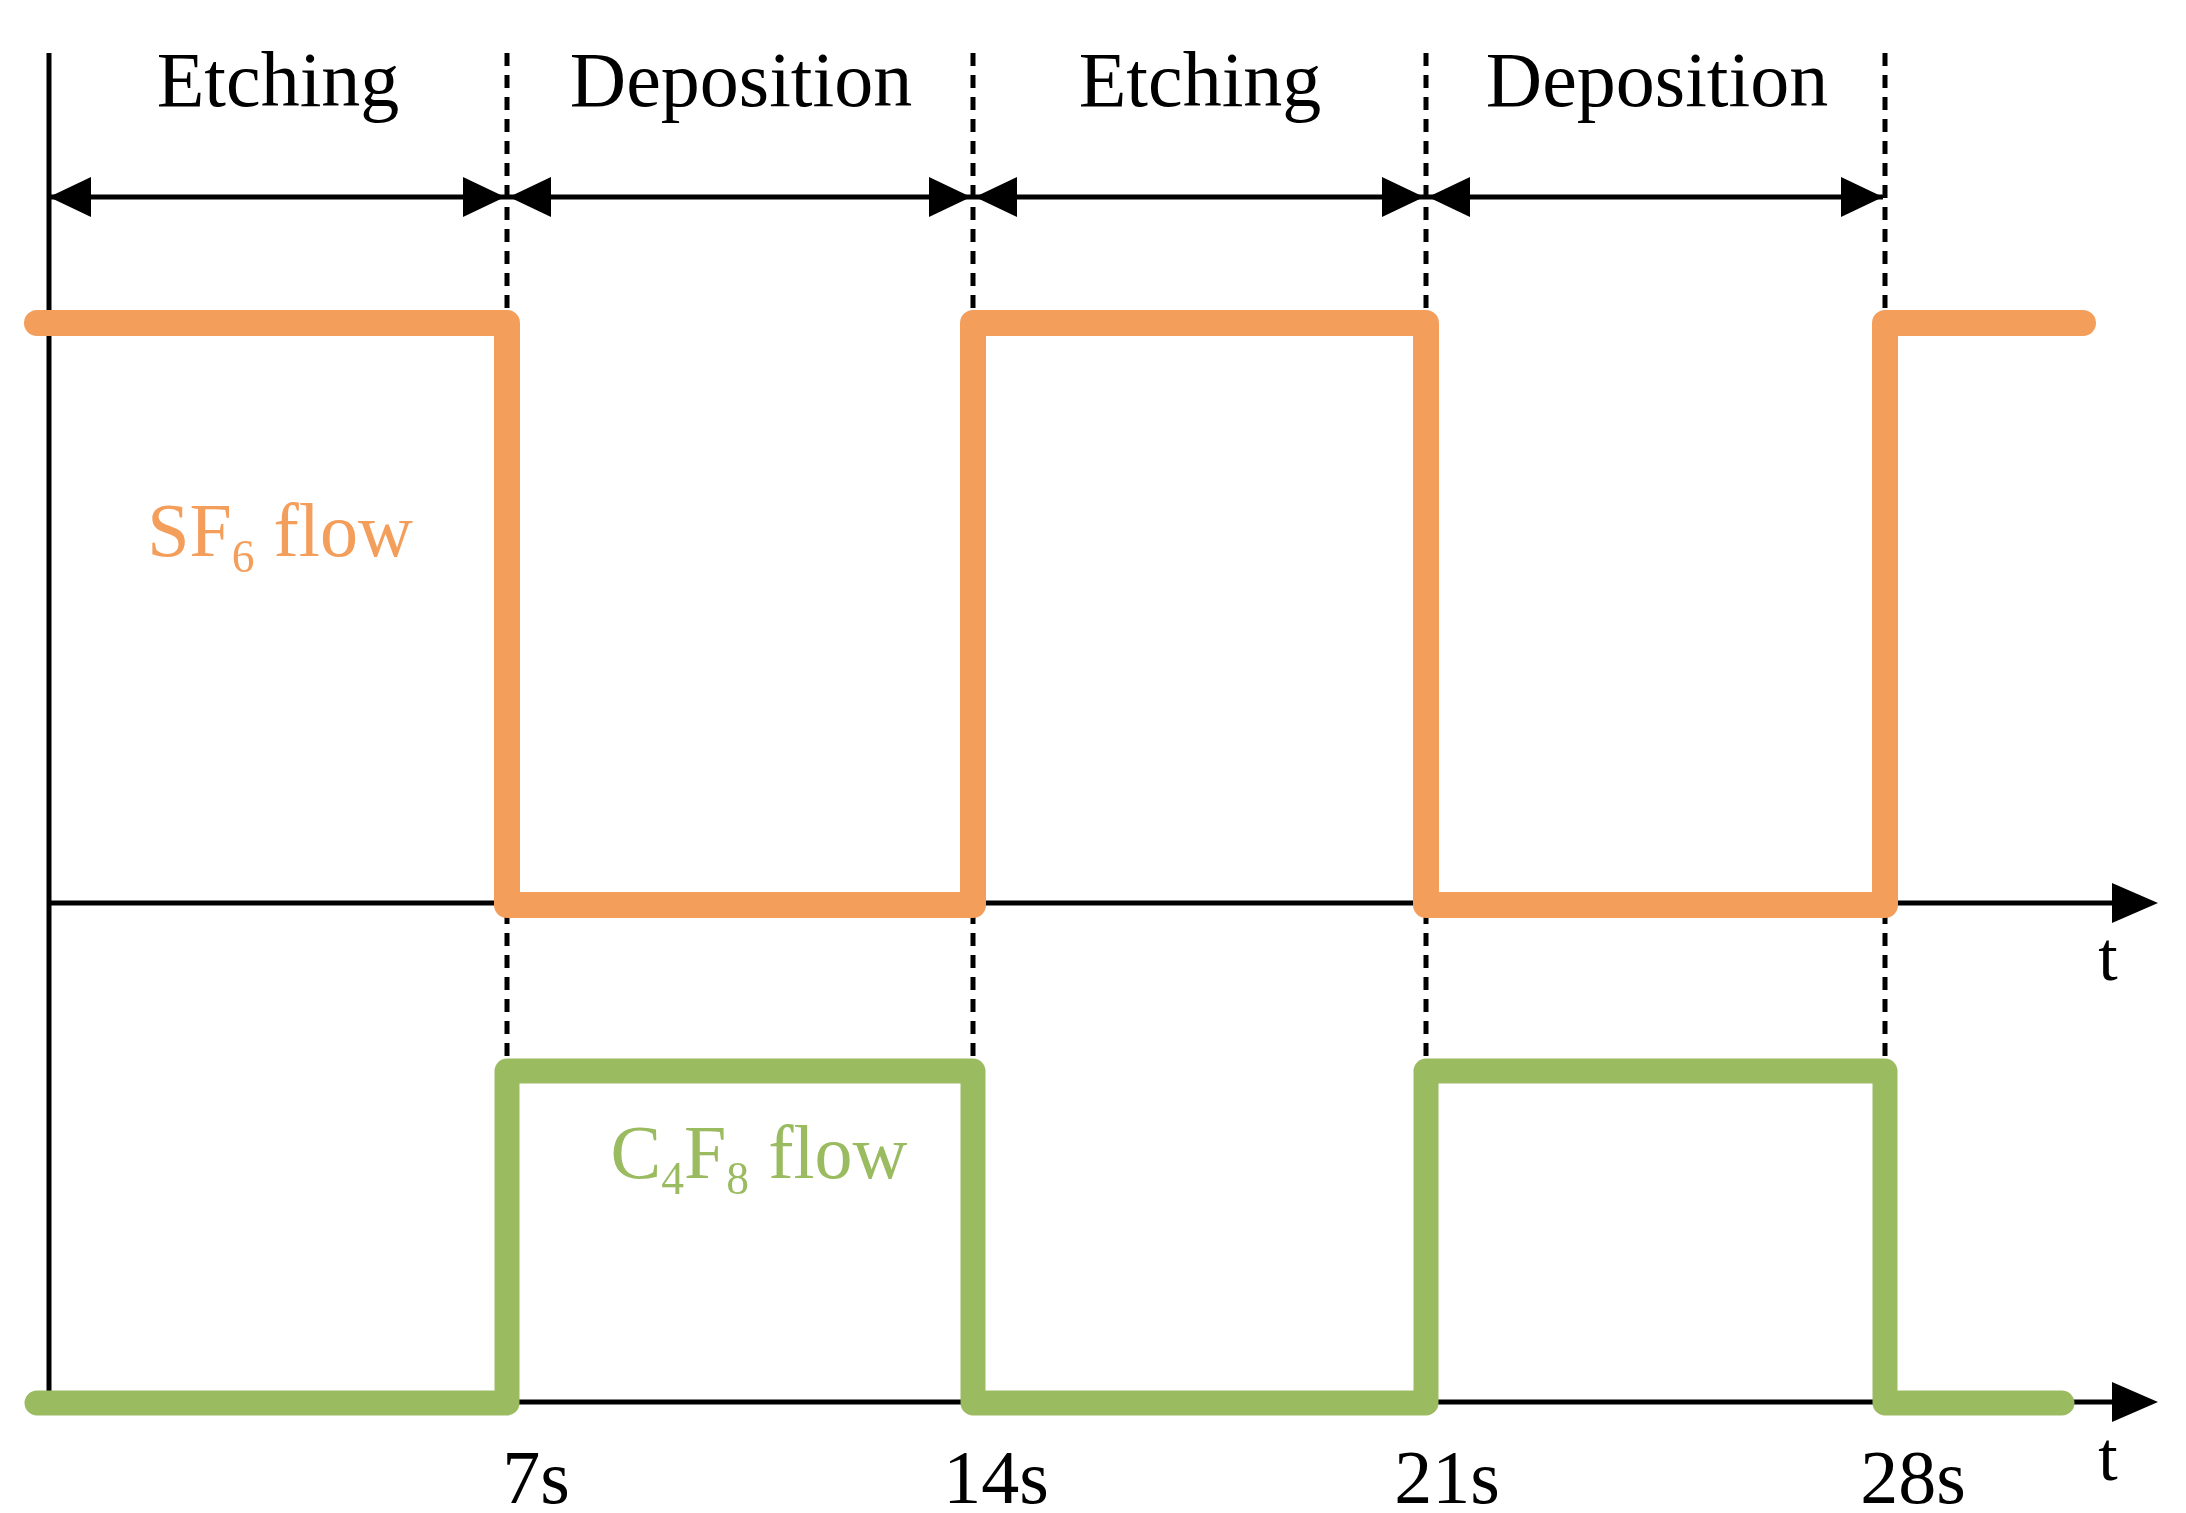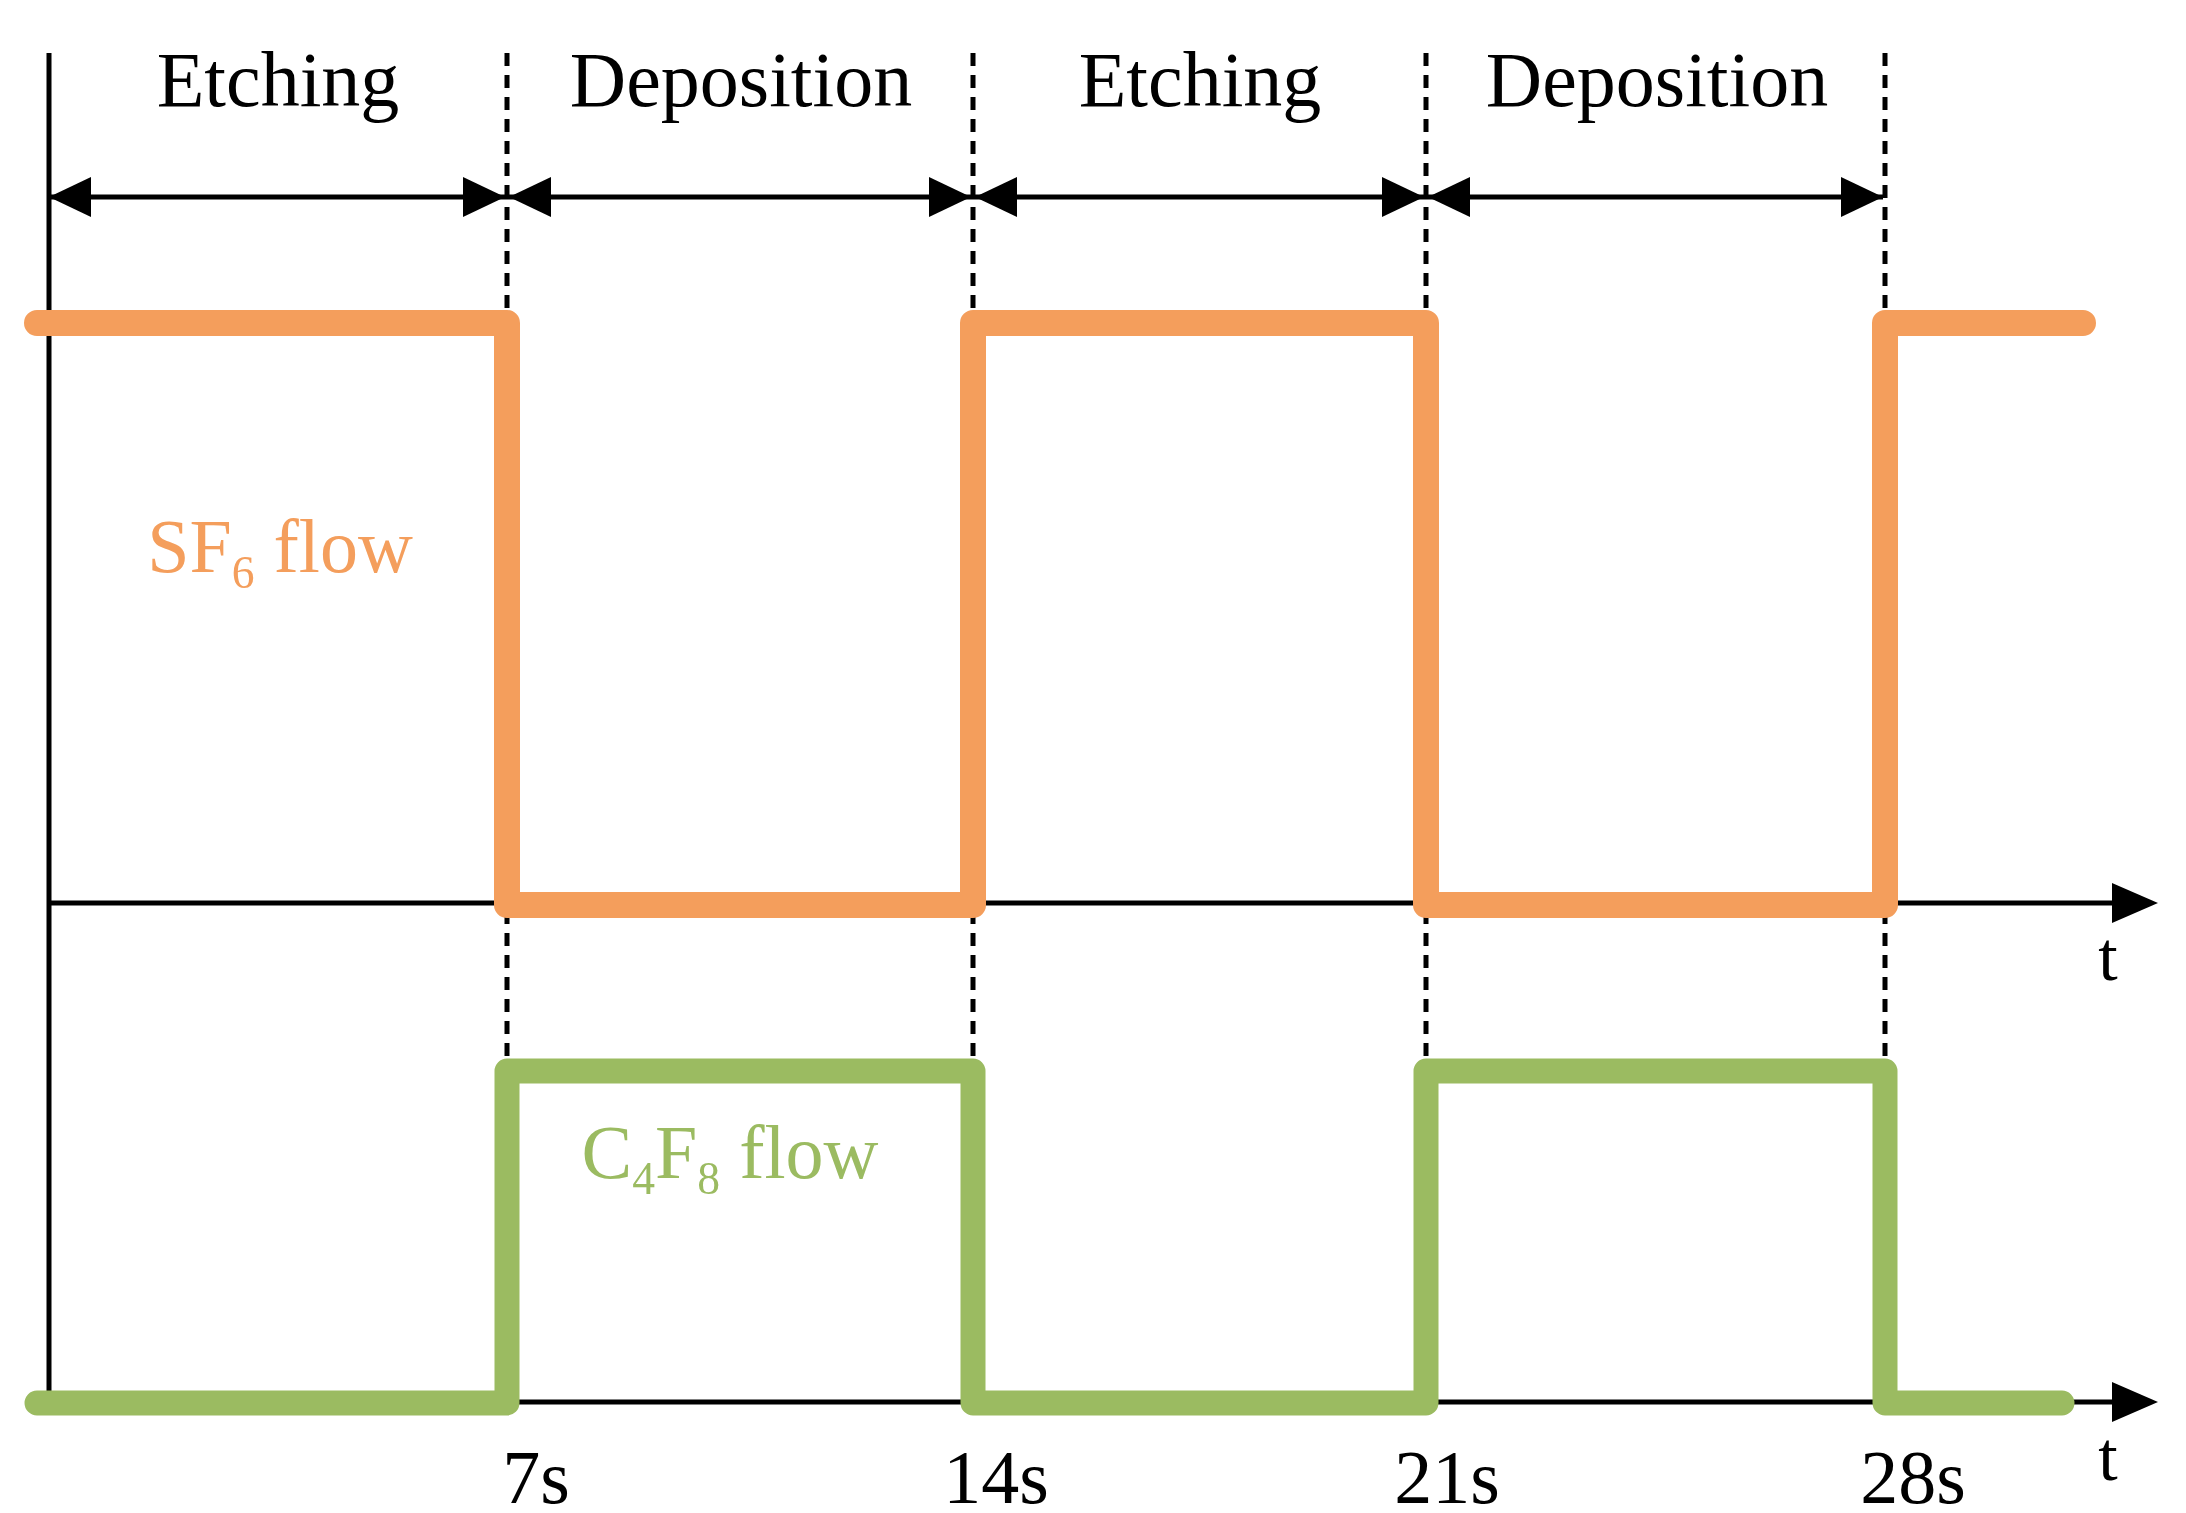--- a/index.html
+++ b/index.html
@@ -63,22 +63,22 @@
     <path d="M 37 323 L 507 323 L 507 905 L 973 905 L 973 323 L 1426 323 L 1426 905 L 1885 905 L 1885 323 L 2083 323" fill="none" stroke-width="26" stroke-linecap="round" stroke-linejoin="round" stroke="#F49E5C"></path>
 
     <path d="M 37 1403 L 507 1403 L 507 1071 L 973 1071 L 973 1403 L 1426 1403 L 1426 1071 L 1885 1071 L 1885 1403 L 2062 1403" fill="none" stroke-width="25" stroke-linecap="round" stroke-linejoin="round" stroke="#9BBB61"></path>
   </svg>
 
   <div class="label phase-label" style="left:278px;  top:80px;">Etching</div>
   <div class="label phase-label" style="left:741px;  top:80px;">Deposition</div>
   <div class="label phase-label" style="left:1200px; top:80px;">Etching</div>
   <div class="label phase-label" style="left:1657px; top:80px;">Deposition</div>
 
-  <div class="label series-label" style="left: 280px; top: 530px; color: rgb(244, 158, 92); margin-top: 16px;"><span>SF</span><sub>6</sub><span> flow</span></div>
-  <div class="label series-label" style="left: 730px; top: 1152px; color: rgb(155, 187, 97);"><span>C</span><sub>4</sub><span>F</span><sub>8</sub><span> flow</span></div>
+  <div class="label series-label" style="left: 280px; top: 530px; color: rgb(244, 158, 92);"><span>SF</span><sub>6</sub><span> flow</span></div>
+  <div class="label series-label" style="left: 759px; top: 1152px; color: rgb(155, 187, 97);"><span>C</span><sub>4</sub><span>F</span><sub>8</sub><span> flow</span></div>
 
   <div class="label tick-label" style="left:536px;  top:1477px;">7s</div>
   <div class="label tick-label" style="left:996px;  top:1477px;">14s</div>
   <div class="label tick-label" style="left:1447px; top:1477px;">21s</div>
   <div class="label tick-label" style="left:1913px; top:1477px;">28s</div>
 
   <div class="label t-label" style="left:2108px; top:957px;">t</div>
   <div class="label t-label" style="left:2108px; top:1457px;">t</div>
 
 </div>

